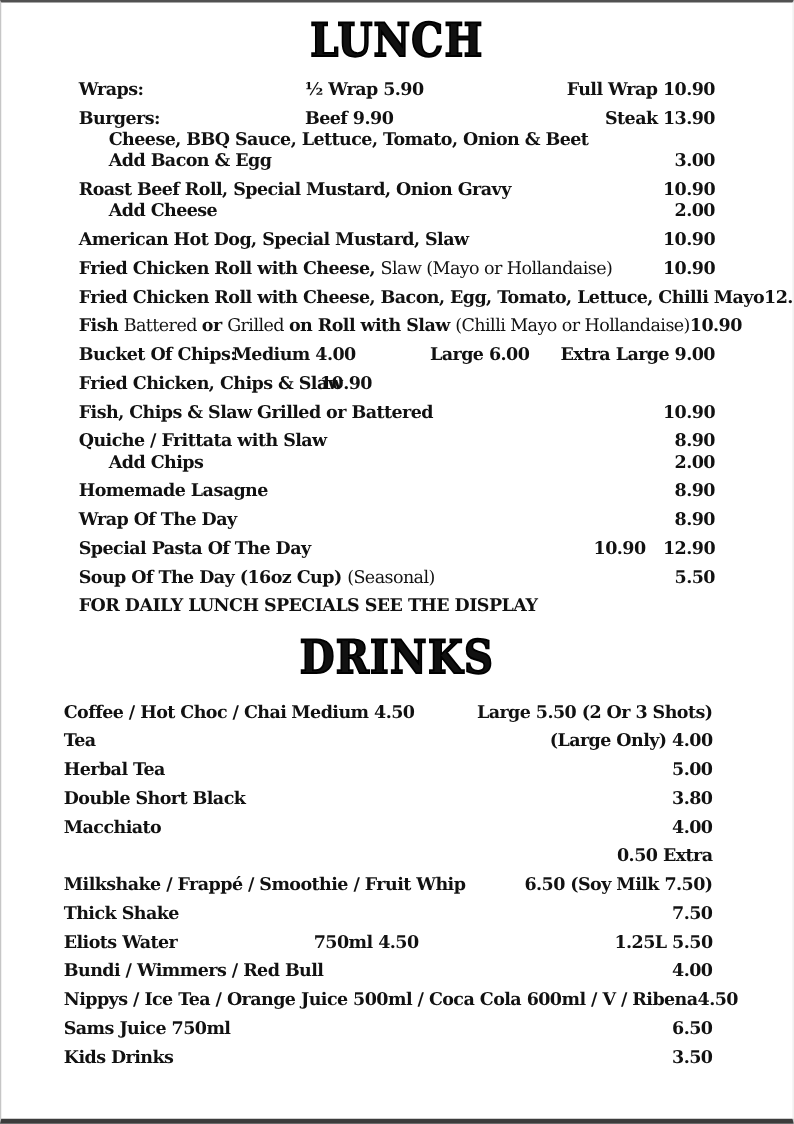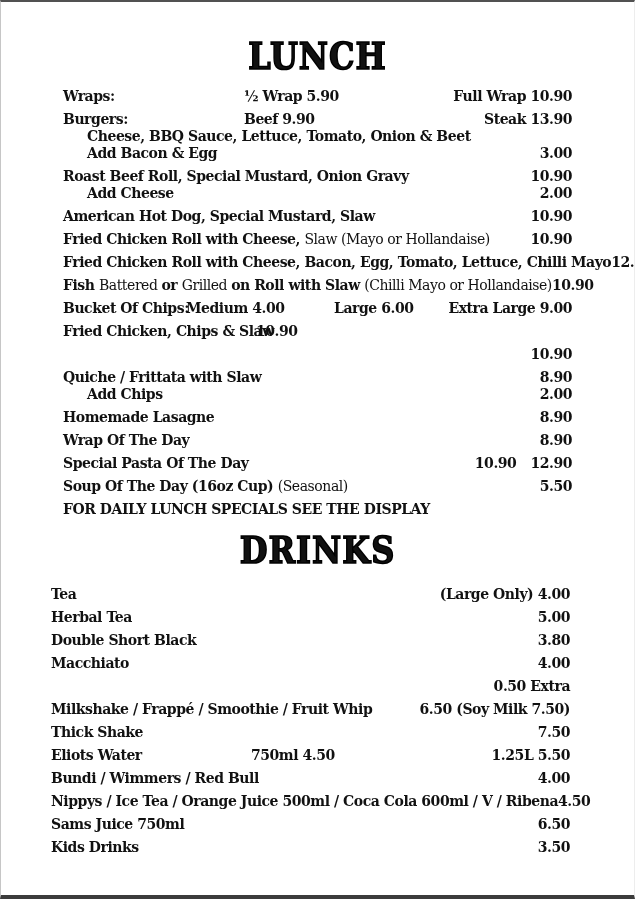--- a/index.html
+++ b/index.html
@@ -6,21 +6,21 @@
   body{
     width:635px;height:899px;box-sizing:border-box;
     background:#ffffff;color:#111;
     font-family:"DejaVu Serif","Liberation Serif",serif;
     border-top:2px solid #515151;
     border-bottom:4px solid #3c3c3c;
     border-left:1px solid #c6c6c6;
     border-right:1px solid #ededed;
     overflow:hidden;
   }
-  .page{padding-top:32px;}
+  .page{padding-top:8px;}
   .display-title{
     text-align:center;
     font-size:32px;
     line-height:44px;
     font-weight:bold;
     letter-spacing:1px;
     -webkit-text-stroke:1.4px #000;
     transform:scaleY(1.15);
     transform-origin:center;
     margin:0;
@@ -107,30 +107,31 @@
         </div>
         <div class="row">
           <span class="left"><span class="b">Fish </span><span class="r">Battered </span><span class="b">or </span><span class="r">Grilled </span><span class="b">on Roll with Slaw </span><span class="r">(Chilli Mayo or Hollandaise)</span></span>
           <span class="right">
             <span class="b">10.90</span>
           </span>
         </div>
         <div class="row">
           <span class="left"><span class="b">Bucket Of Chips:</span></span>
           <span class="mid b" style="left: 123px;">Medium 4.00</span>
-          <span class="mid b" style="left: 271px;">Large 6.00</span>
+          <span class="mid b" style="left: 281px;">Large 6.00</span>
           <span class="right">
             <span class="b">Extra Large 9.00</span>
           </span>
         </div>
         <div class="row">
           <span class="left"><span class="b">Fried Chicken, Chips &amp; Slaw</span></span>
           <span class="mid b" style="left: 193px;">10.90</span>
         </div>
         <div class="row">
+          <span class="left"><span class="b">Fish, Chips &amp; Slaw Grilled or Battered</span></span>
           <span class="right">
             <span class="b">10.90</span>
           </span>
         </div>
         <div class="row">
           <span class="left"><span class="b">Quiche / Frittata with Slaw</span></span>
           <span class="right">
             <span class="b">8.90</span>
           </span>
         </div>
@@ -168,20 +169,27 @@
         <div class="row">
           <span class="left"><span class="b">FOR DAILY LUNCH SPECIALS SEE THE DISPLAY</span></span>
         </div>
       </div>
   </section>
 
   <section class="section drinks">
     <h1 class="display-title">DRINKS</h1>
     <div class="rows">
         <div class="row">
+          <span class="left"><span class="b">Coffee / Hot Choc / Chai</span></span>
+          <span class="mid b" style="left: 182px;">Medium 4.50</span>
+          <span class="right">
+            <span class="b">Large 5.50 (2 Or 3 Shots)</span>
+          </span>
+        </div>
+        <div class="row">
           <span class="left"><span class="b">Tea</span></span>
           <span class="right">
             <span class="b">(Large Only) 4.00</span>
           </span>
         </div>
         <div class="row">
           <span class="left"><span class="b">Herbal Tea</span></span>
           <span class="right">
             <span class="b">5.00</span>
           </span>

